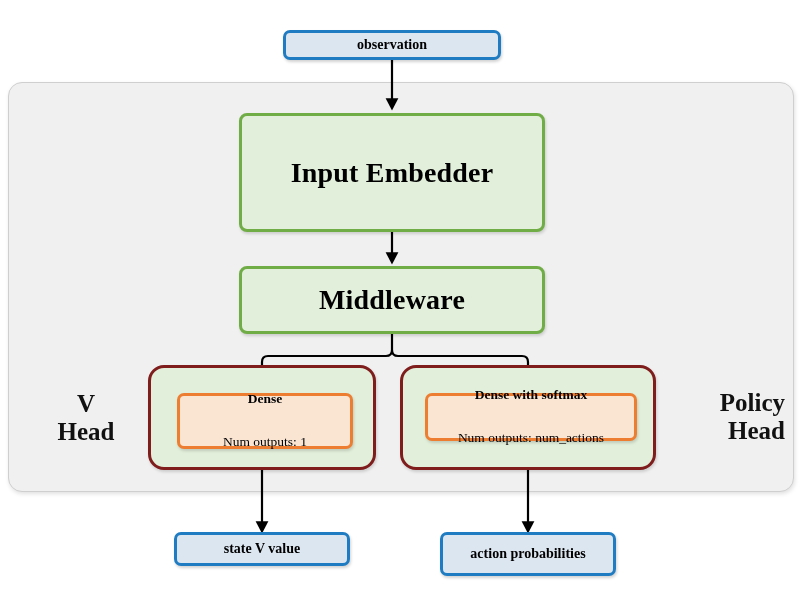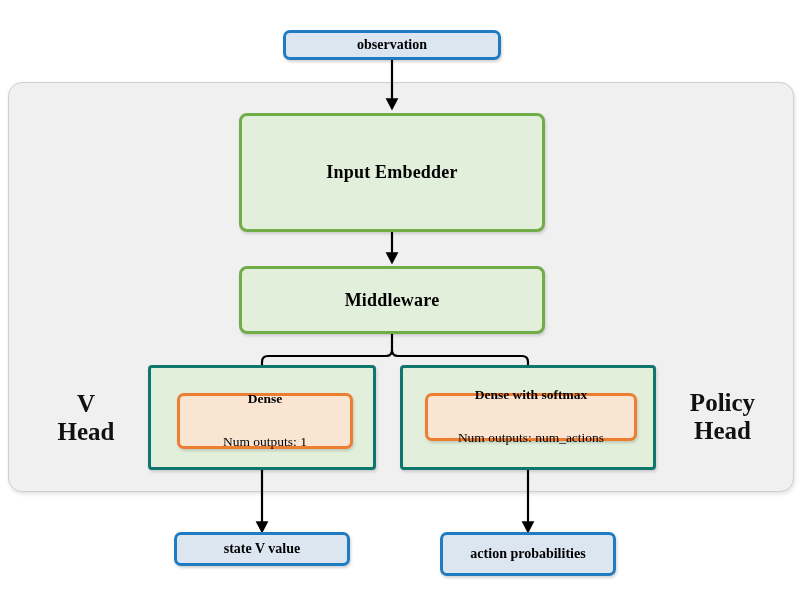--- a/index.html
+++ b/index.html
@@ -45,30 +45,30 @@
   }
 
   
   .mod-box {
     background: #e2efda;
     border: 3px solid #70ad47;
     border-radius: 8px;
     box-shadow: 1px 2px 3px rgba(0,0,0,0.15);
   }
   .mod-box .mod-label {
-    font-size: 18px;
+    font-size: 28px;
     font-weight: bold;
     letter-spacing: 0.2px;
   }
 
   
   .head-box {
     background: #e2efda;
-    border: 3px solid #0f766e;
-    border-radius: 4px;
+    border: 3px solid #7f1d1d;
+    border-radius: 16px;
     box-shadow: 1px 2px 3px rgba(0,0,0,0.15);
   }
 
   
   .layer-box {
     background: #fae5d3;
     border: 3px solid #ed7d31;
     border-radius: 7px;
     box-shadow: 1px 2px 3px rgba(0,0,0,0.15);
     line-height: 1.25;
@@ -163,21 +163,21 @@
     <span>Head</span>
   </div>
 
   <div class="node head-box" style="left:400px; top:365px; width:256px; height:105px;">
     <div class="node layer-box" style="position:absolute; left:22px; top:25px; width:212px; height:48px;">
       <span class="layer-title">Dense with softmax</span>
       <span class="layer-sub">Num outputs: num_actions</span>
     </div>
   </div>
 
-  <div class="head-caption" style="left:660px; top:380px; width:125px; height:74px;">
+  <div class="head-caption" style="left:660px; top:380px; width:125px; height:74px;align-items:flex-end;">
     <span>Policy</span>
     <span>Head</span>
   </div>
 
   <div class="node io-box" style="left:174px; top:532px; width:176px; height:34px;">
     <span>state V value</span>
   </div>
 
   <div class="node io-box" style="left:440px; top:532px; width:176px; height:44px;">
     <span>action probabilities</span>

